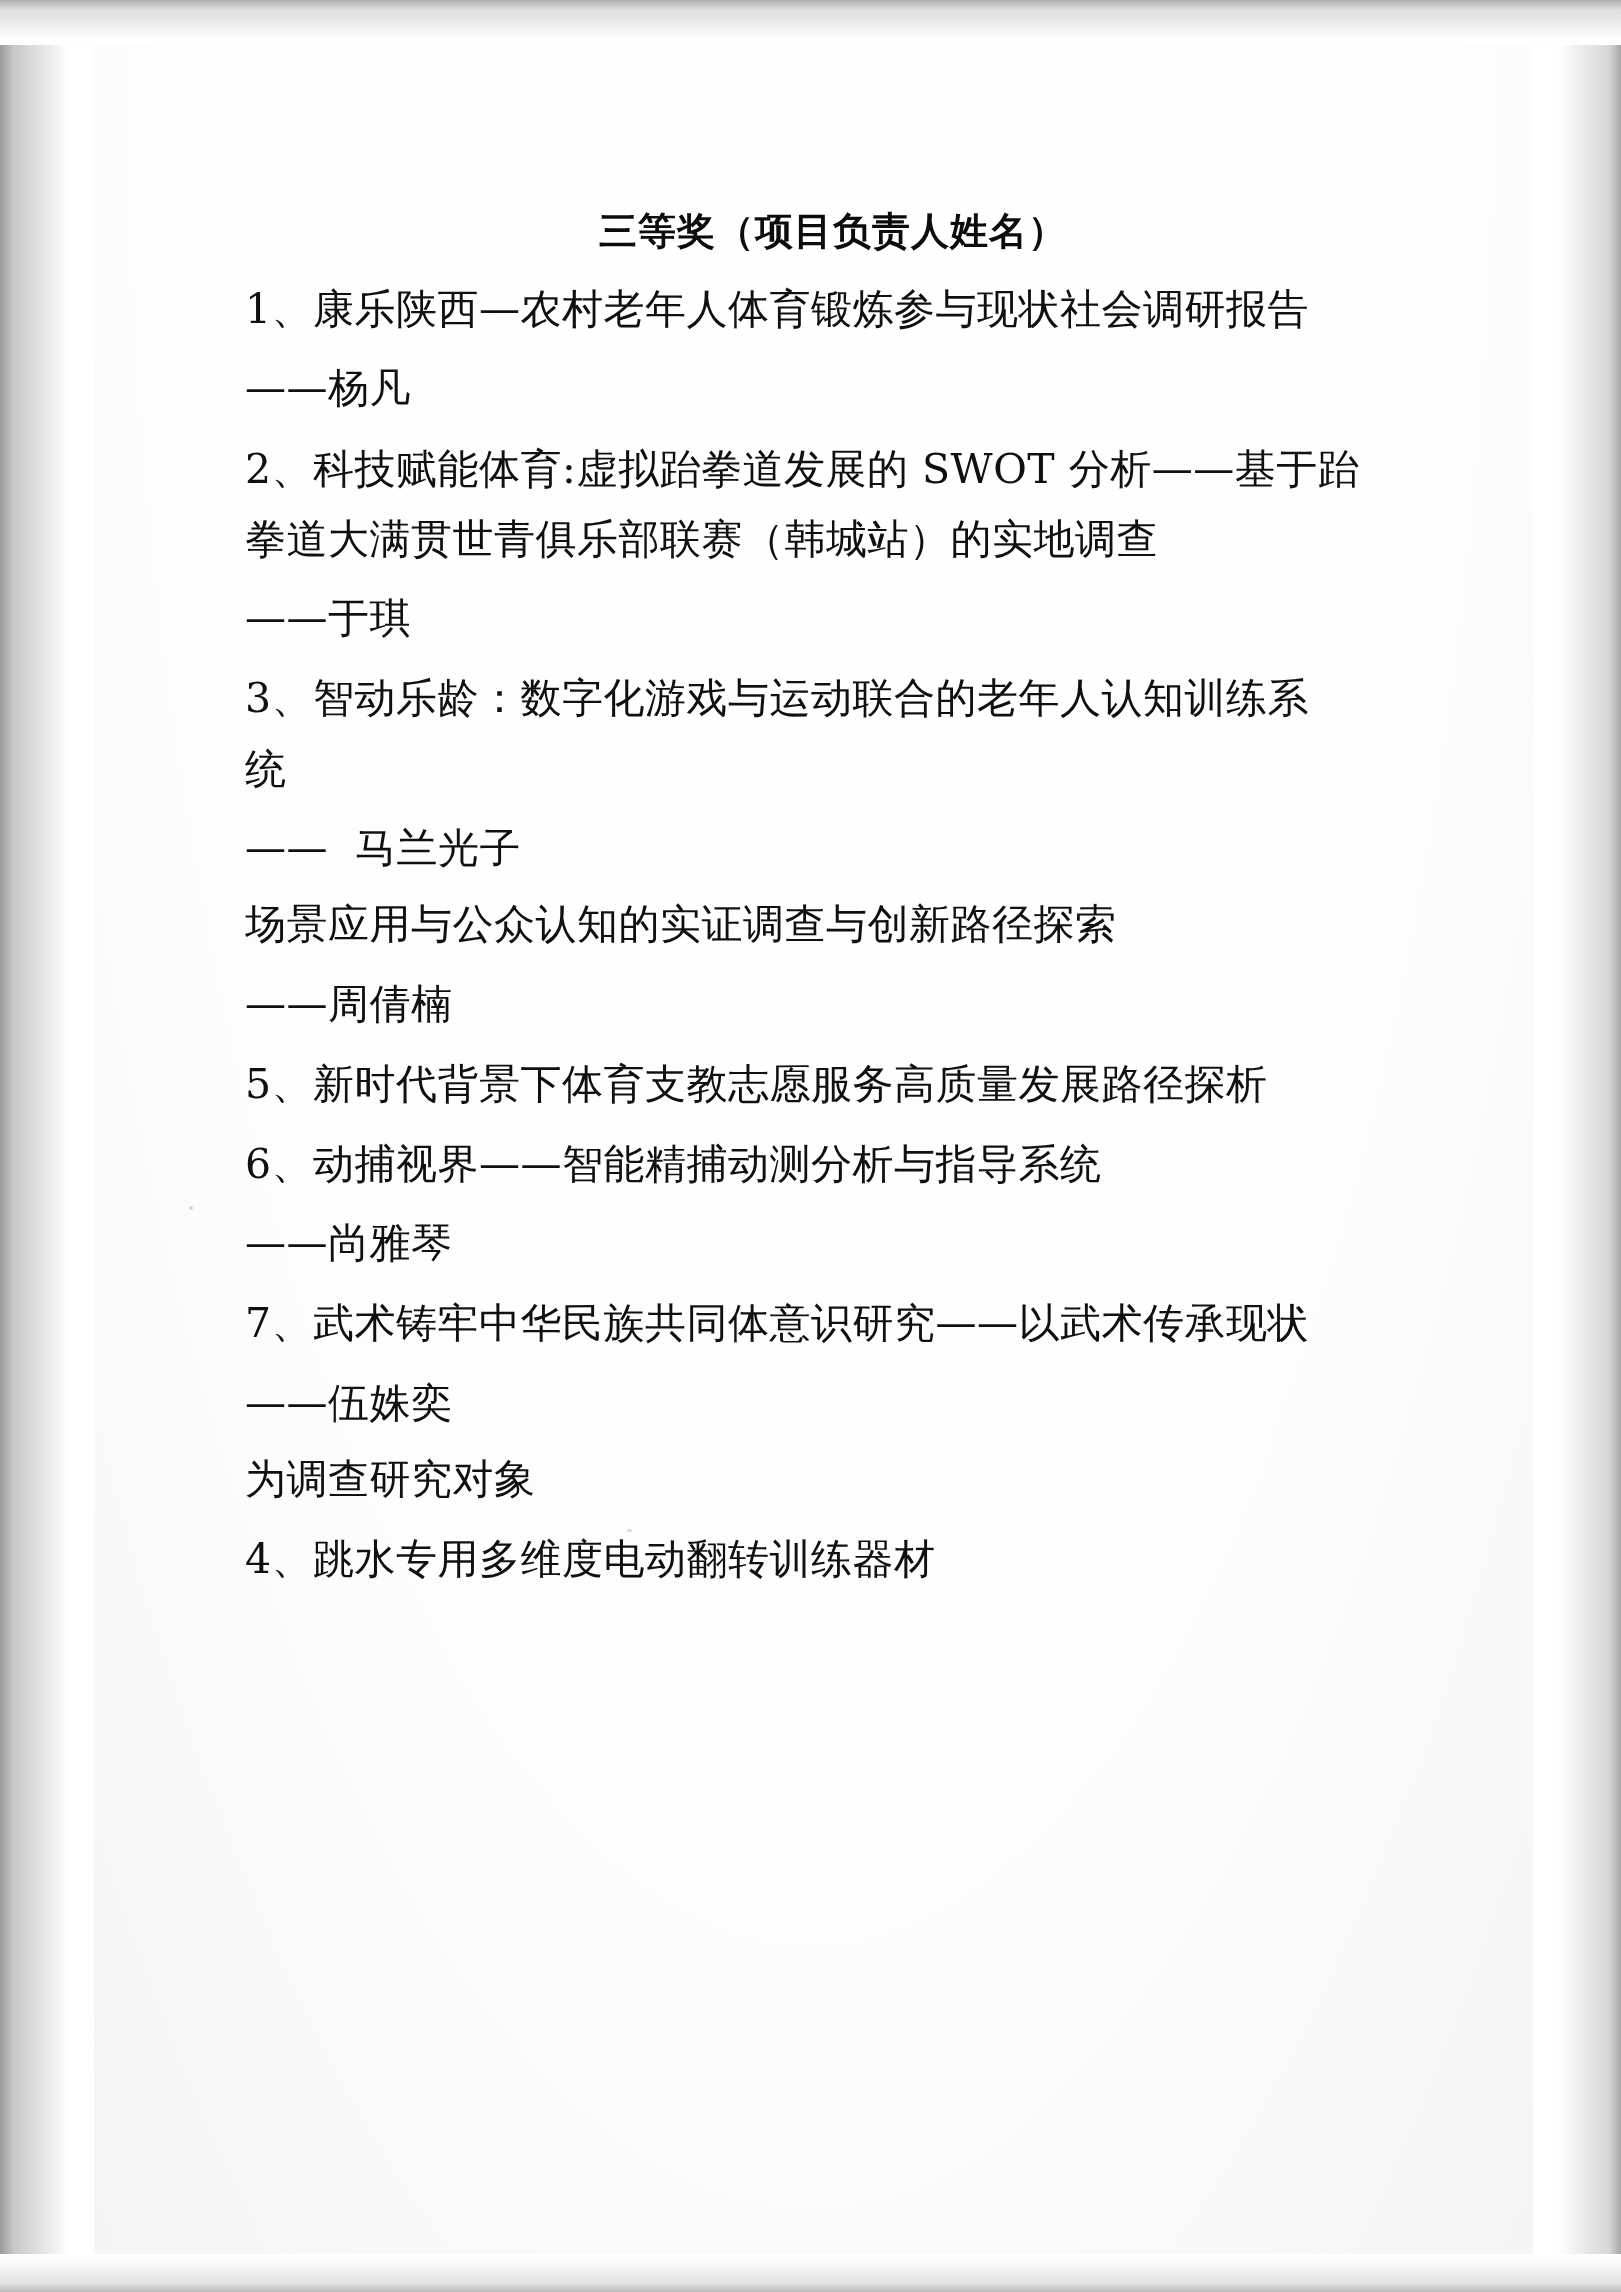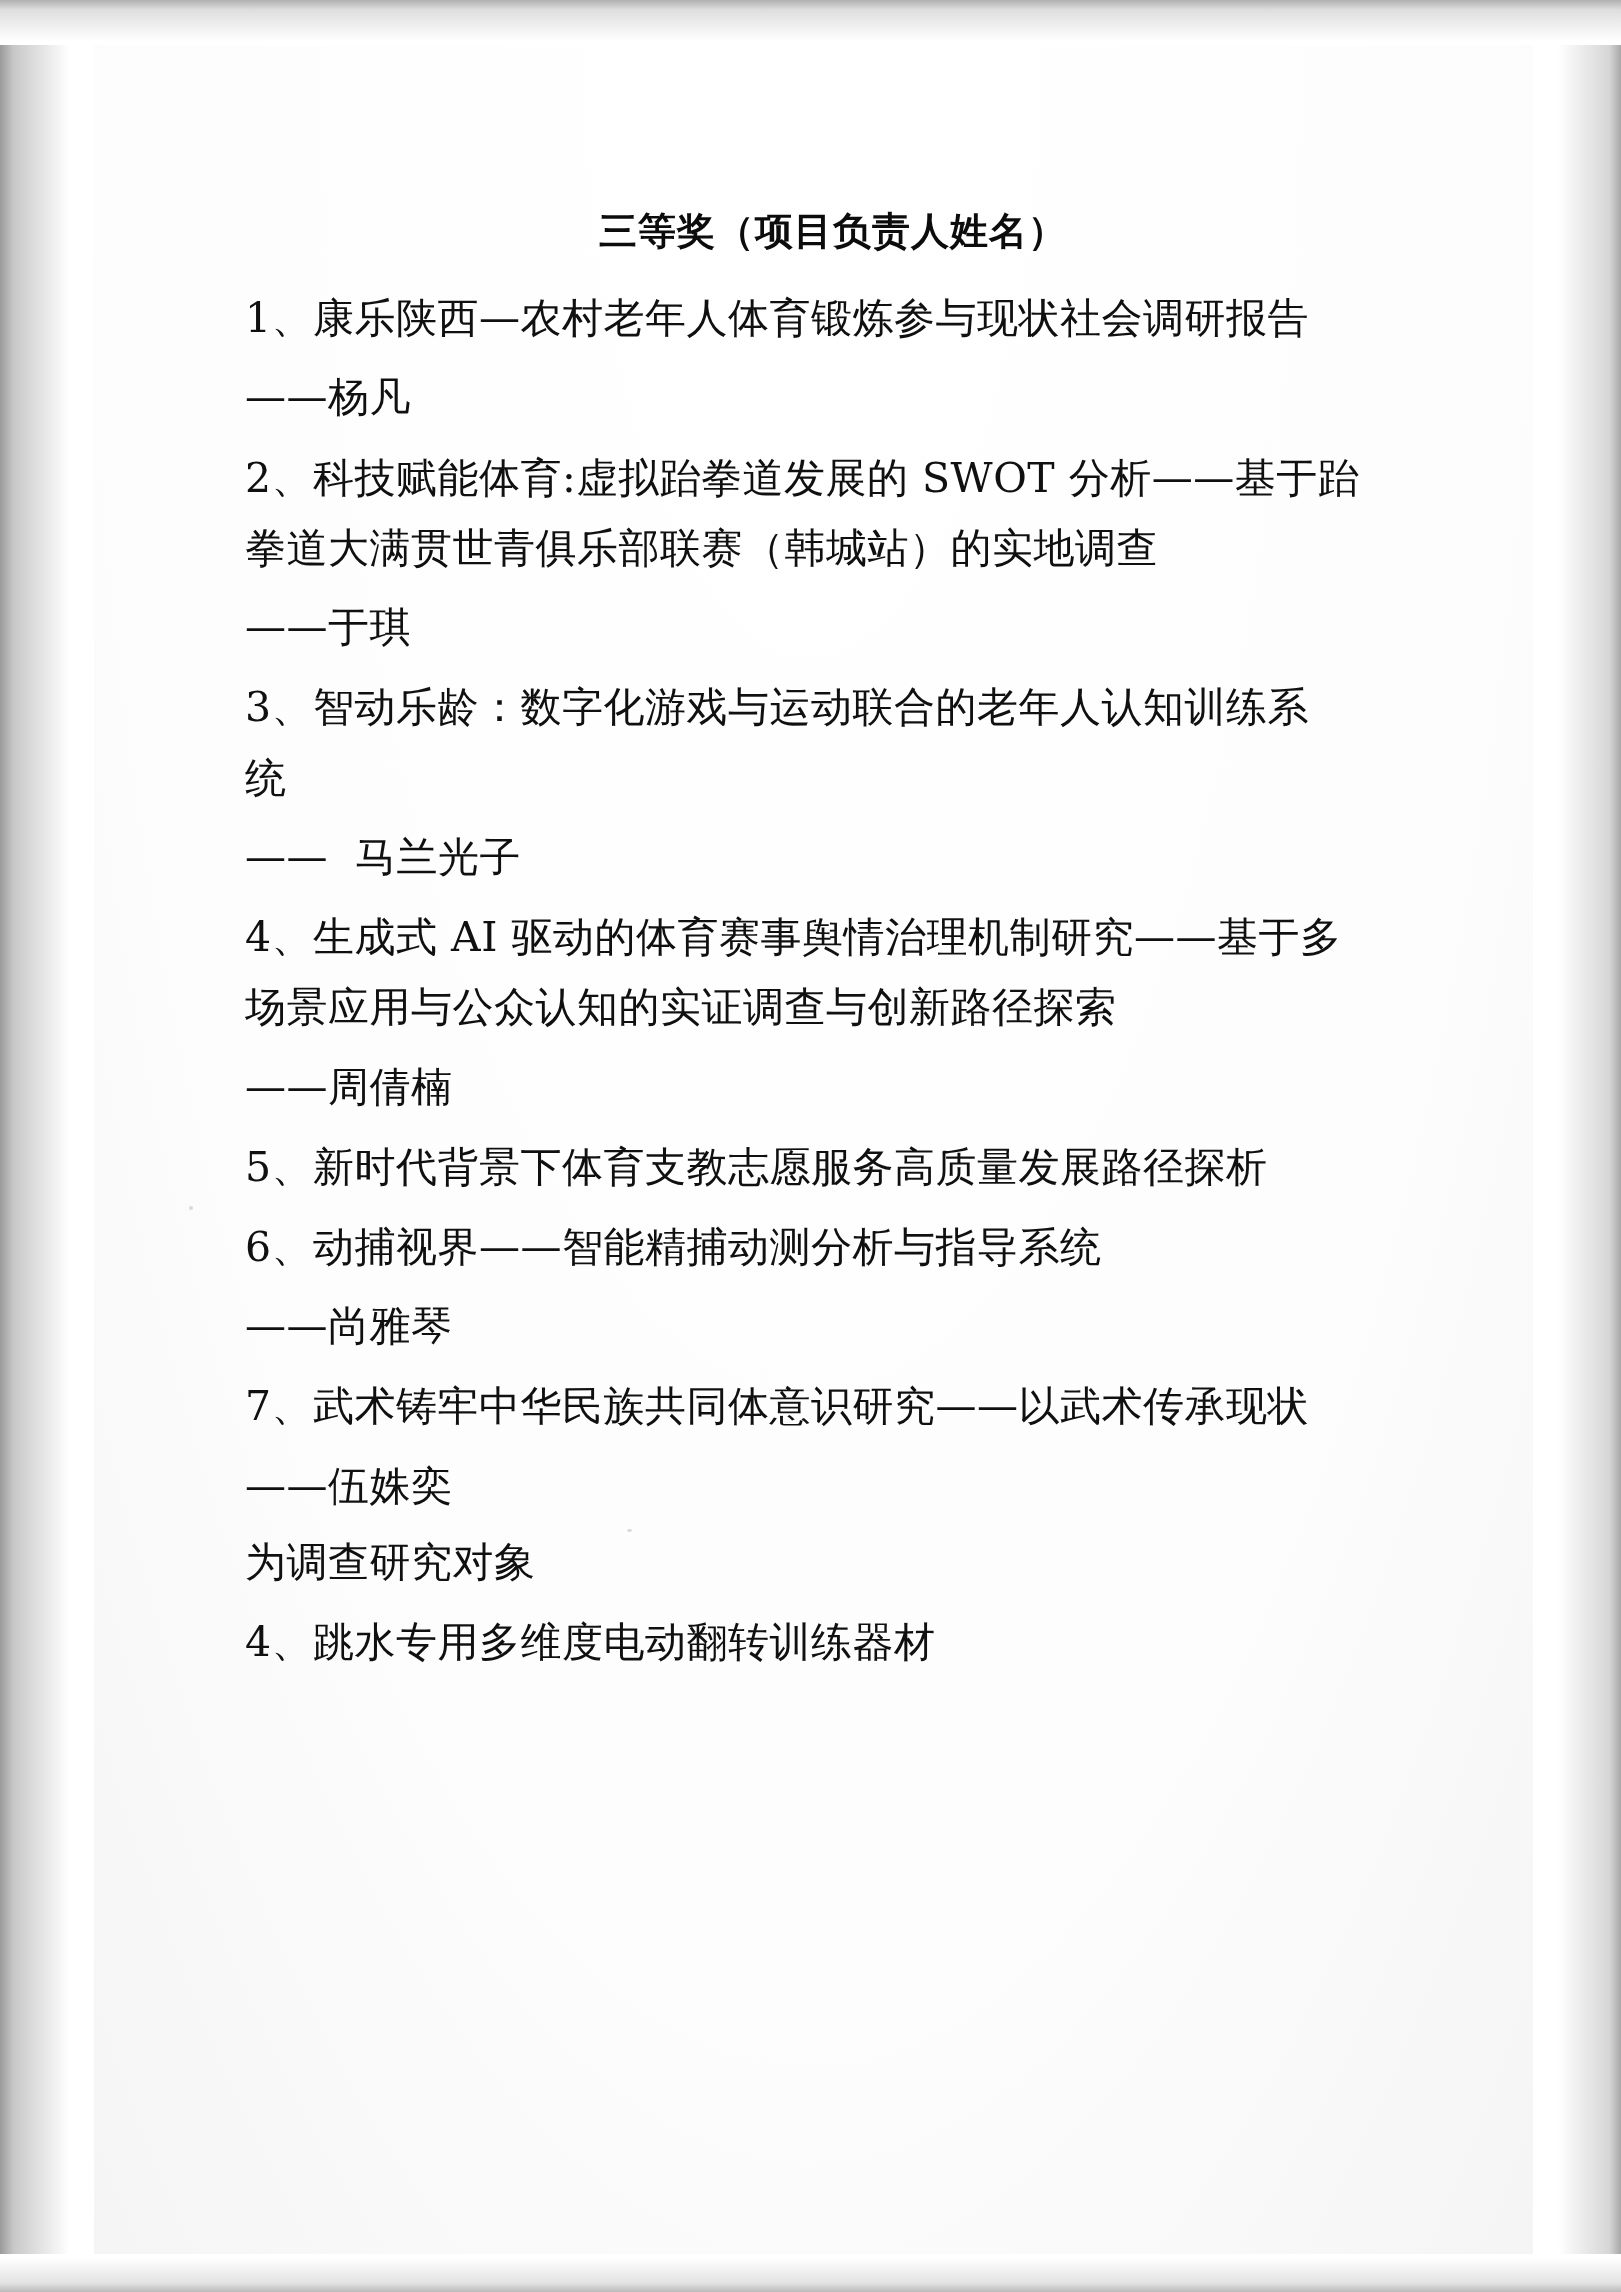--- a/index.html
+++ b/index.html
@@ -53,21 +53,21 @@
     left: 245px;
     top: 206px;
     width: 1176px;
   }
   .doc-title {
     text-align: center;
     font-size: 38px;
     font-weight: bold;
     letter-spacing: 1px;
     color: #0c0c0c;
-    margin-bottom: 28px;
+    margin-bottom: 19px;
     font-family: Liberation Sans, sans-serif;
   }
   .para {
     font-size: 41px;
     line-height: 1.62;
     color: #101010;
     margin-bottom: 3.9px;
     letter-spacing: 0.5px;
     text-indent: 0;
     font-family: "DejaVu Serif", serif;
@@ -113,21 +113,20 @@
       <div class="para author">——于琪</div>
     </div>
 
     <div>
       <div class="para entry">3、智动乐龄：数字化游戏与运动联合的老年人认知训练系</div>
       <div class="para">统</div>
       <div class="para author">——  马兰光子</div>
     </div>
 
     <div>
-      <div class="para entry">4、生成式 AI 驱动的体育赛事舆情治理机制研究——基于多</div>
       <div class="para">场景应用与公众认知的实证调查与创新路径探索</div>
       <div class="para author">——周倩楠</div>
     </div>
 
     <div>
       <div class="para entry">5、新时代背景下体育支教志愿服务高质量发展路径探析</div>
     </div>
 
     <div>
       <div class="para entry">6、动捕视界——智能精捕动测分析与指导系统</div>

